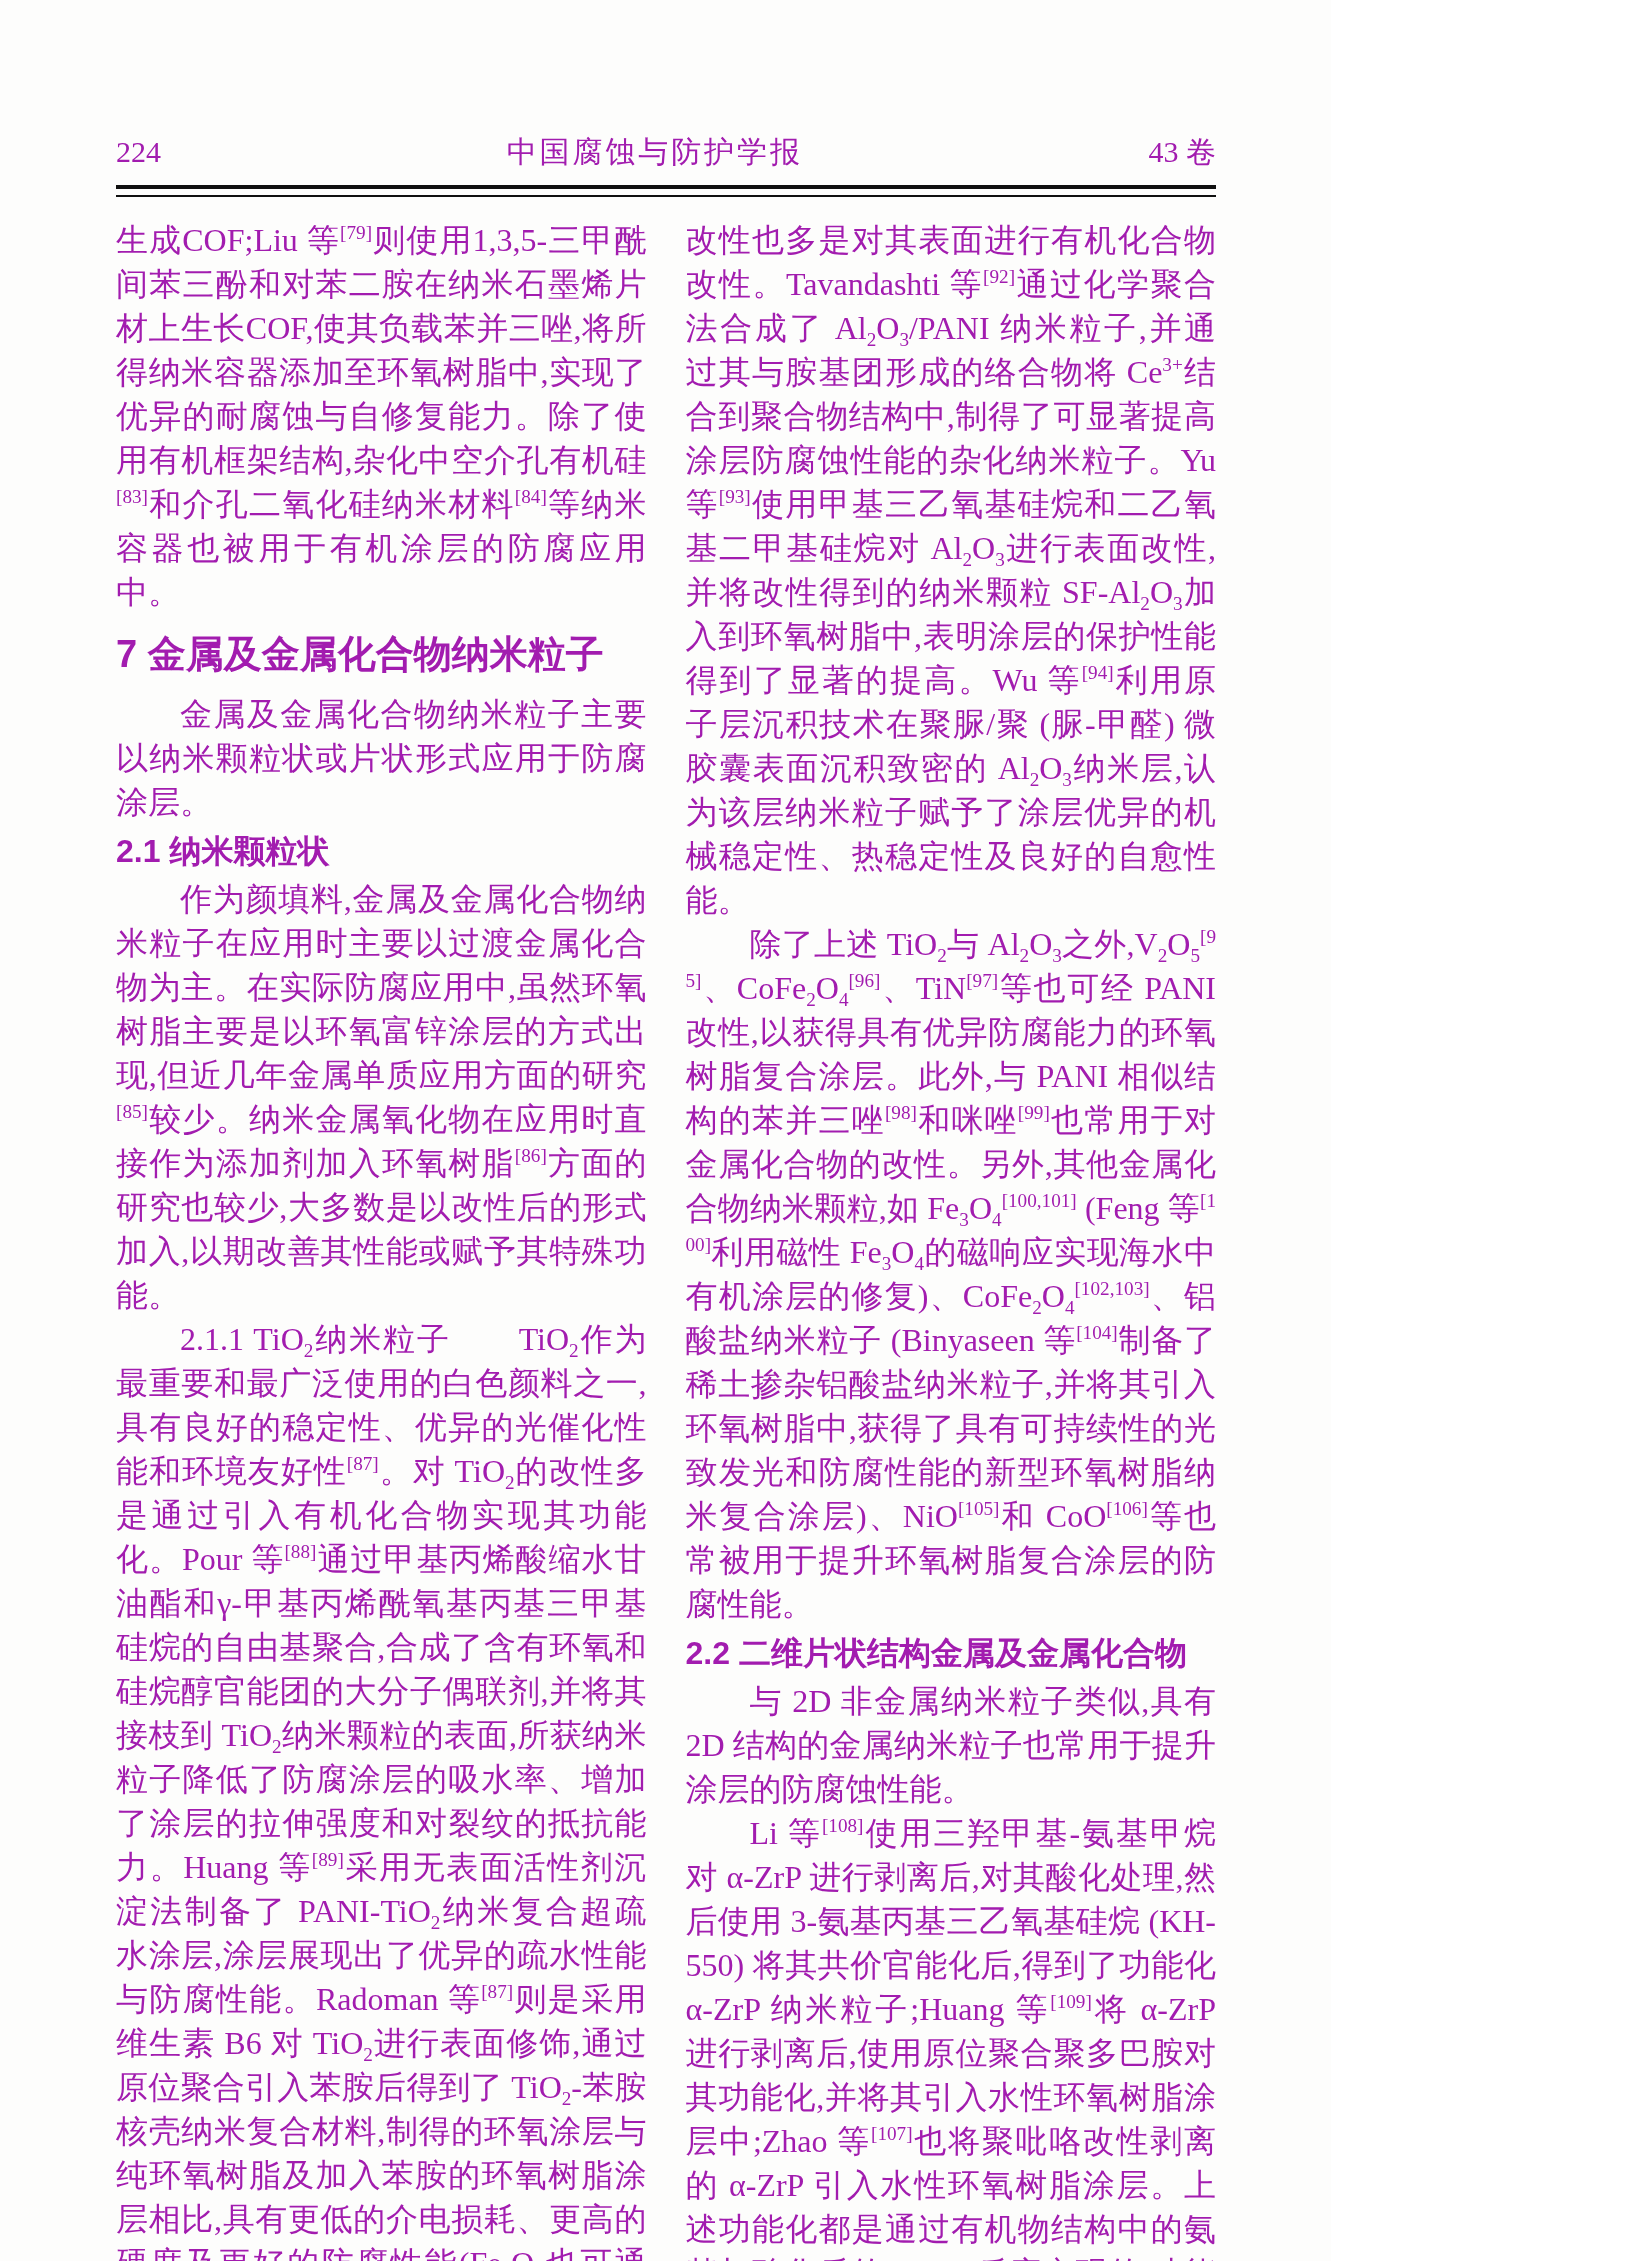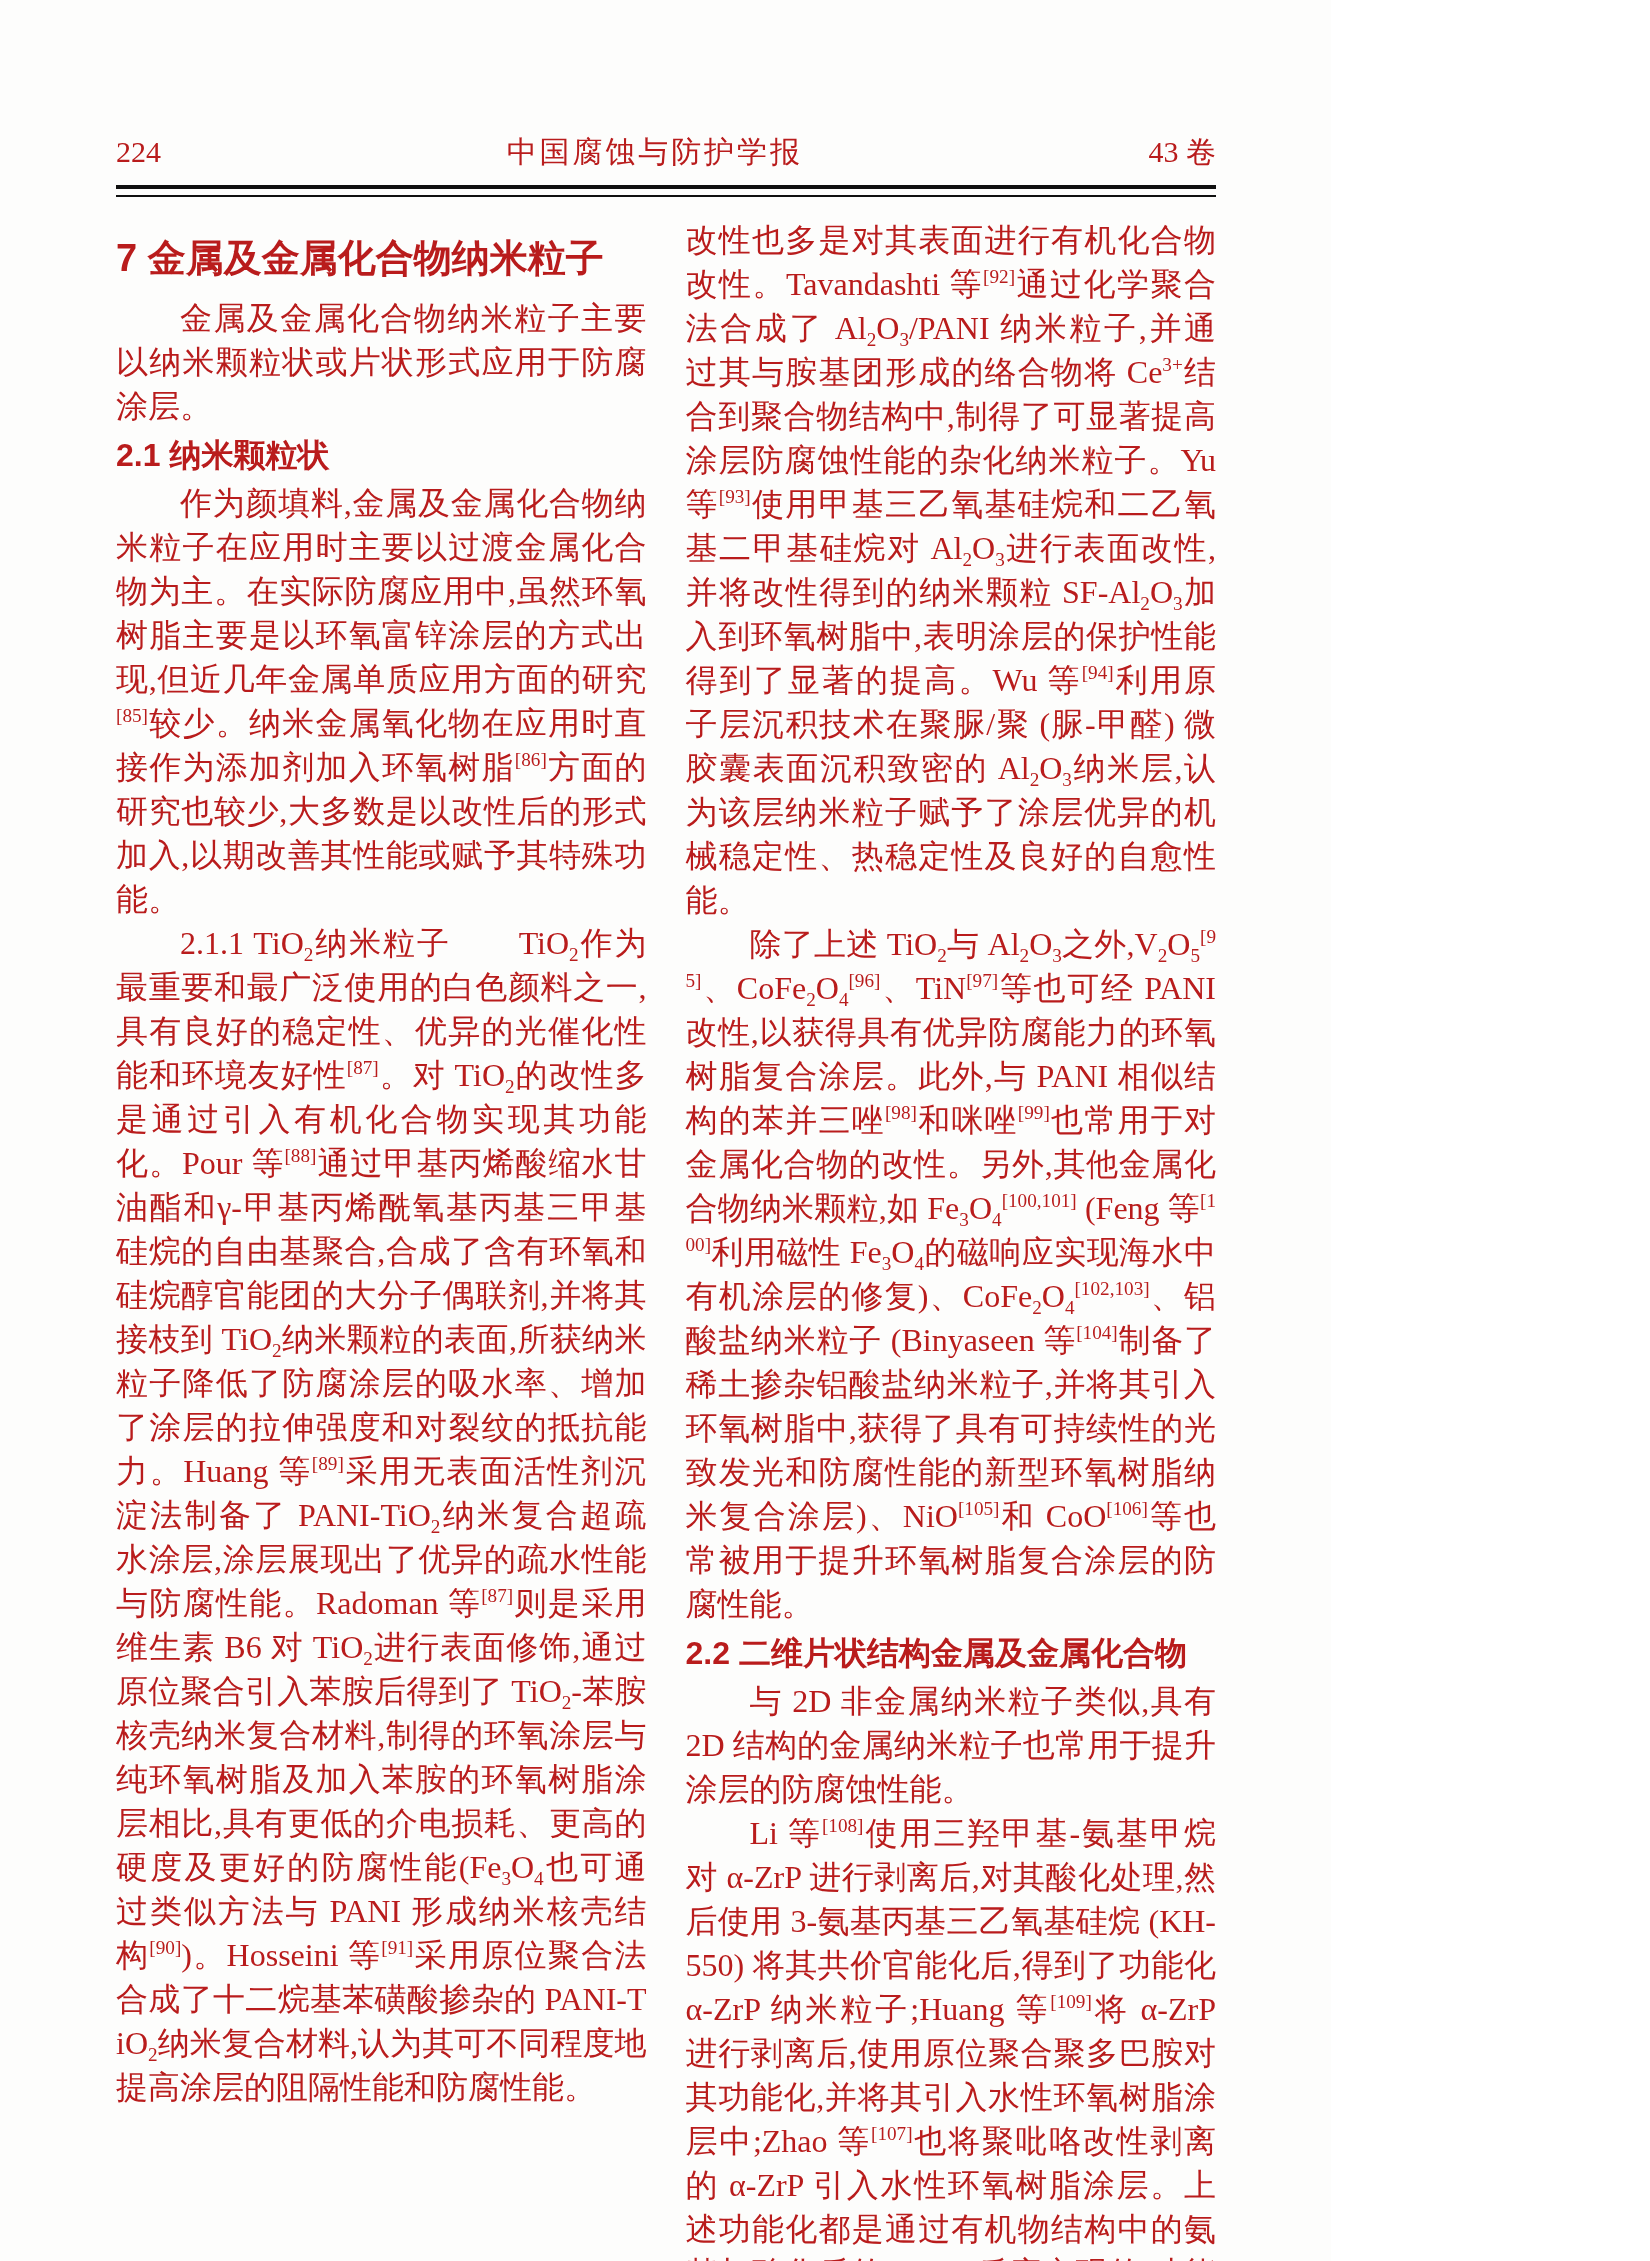--- a/index.html
+++ b/index.html
@@ -1,21 +1,21 @@
 <!DOCTYPE html>
 <html><head>
 <meta charset="utf-8">
 <style>
   html,body { margin:0; padding:0; background:#ffffff; }
   .page {
     position:relative;
     width:1331px; height:2262px;
     background:#fdfdfc;
     font-family:"Liberation Serif","DejaVu Serif",serif;
-    color:#b91c1c;
+    color:#a21caf;
     box-sizing:border-box;
     padding:134px 115px 1px 116px;
     overflow:hidden;
   }
   .header-row {
     display:flex; align-items:baseline; justify-content:space-between;
     font-size:30px; line-height:35px;
   }
   .header-title { letter-spacing:2.9px; }
   .rule-block { margin-top:15.5px; }
@@ -56,20 +56,21 @@
     <span class="header-volume">43 卷</span>
   </div>
 
   <div class="rule-block">
     <div class="rule-thick"></div>
     <div class="rule-thin"></div>
   </div>
 
   <div class="columns">
     <div class="col" id="left-col">
+        <p class="para body">生成COF;Liu 等<sup>[79]</sup>则使用1,3,5-三甲酰间苯三酚和对苯二胺在纳米石墨烯片材上生长COF,使其负载苯并三唑,将所得纳米容器添加至环氧树脂中,实现了优异的耐腐蚀与自修复能力。除了使用有机框架结构,杂化中空介孔有机硅<sup>[83]</sup>和介孔二氧化硅纳米材料<sup>[84]</sup>等纳米容器也被用于有机涂层的防腐应用中。</p>
         <p class="para h1">7 金属及金属化合物纳米粒子</p>
         <p class="para body indent">金属及金属化合物纳米粒子主要以纳米颗粒状或片状形式应用于防腐涂层。</p>
         <p class="para h2">2.1 纳米颗粒状</p>
         <p class="para body indent">作为颜填料,金属及金属化合物纳米粒子在应用时主要以过渡金属化合物为主。在实际防腐应用中,虽然环氧树脂主要是以环氧富锌涂层的方式出现,但近几年金属单质应用方面的研究<sup>[85]</sup>较少。纳米金属氧化物在应用时直接作为添加剂加入环氧树脂<sup>[86]</sup>方面的研究也较少,大多数是以改性后的形式加入,以期改善其性能或赋予其特殊功能。</p>
         <p class="para body indent">2.1.1 TiO<sub>2</sub>纳米粒子　　TiO<sub>2</sub>作为最重要和最广泛使用的白色颜料之一,具有良好的稳定性、优异的光催化性能和环境友好性<sup>[87]</sup>。对 TiO<sub>2</sub>的改性多是通过引入有机化合物实现其功能化。Pour 等<sup>[88]</sup>通过甲基丙烯酸缩水甘油酯和γ-甲基丙烯酰氧基丙基三甲基硅烷的自由基聚合,合成了含有环氧和硅烷醇官能团的大分子偶联剂,并将其接枝到 TiO<sub>2</sub>纳米颗粒的表面,所获纳米粒子降低了防腐涂层的吸水率、增加了涂层的拉伸强度和对裂纹的抵抗能力。Huang 等<sup>[89]</sup>采用无表面活性剂沉淀法制备了 PANI-TiO<sub>2</sub>纳米复合超疏水涂层,涂层展现出了优异的疏水性能与防腐性能。Radoman 等<sup>[87]</sup>则是采用维生素 B6 对 TiO<sub>2</sub>进行表面修饰,通过原位聚合引入苯胺后得到了 TiO<sub>2</sub>-苯胺核壳纳米复合材料,制得的环氧涂层与纯环氧树脂及加入苯胺的环氧树脂涂层相比,具有更低的介电损耗、更高的硬度及更好的防腐性能(Fe<sub>3</sub>O<sub>4</sub>也可通过类似方法与 PANI 形成纳米核壳结构<sup>[90]</sup>)。Hosseini 等<sup>[91]</sup>采用原位聚合法合成了十二烷基苯磺酸掺杂的 PANI-TiO<sub>2</sub>纳米复合材料,认为其可不同程度地提高涂层的阻隔性能和防腐性能。</p>
       </div>
     <div class="col" id="right-col">
         <p class="para body">改性也多是对其表面进行有机化合物改性。Tavandashti 等<sup>[92]</sup>通过化学聚合法合成了 Al<sub>2</sub>O<sub>3</sub>/PANI 纳米粒子,并通过其与胺基团形成的络合物将 Ce<sup>3+</sup>结合到聚合物结构中,制得了可显著提高涂层防腐蚀性能的杂化纳米粒子。Yu 等<sup>[93]</sup>使用甲基三乙氧基硅烷和二乙氧基二甲基硅烷对 Al<sub>2</sub>O<sub>3</sub>进行表面改性,并将改性得到的纳米颗粒 SF-Al<sub>2</sub>O<sub>3</sub>加入到环氧树脂中,表明涂层的保护性能得到了显著的提高。Wu 等<sup>[94]</sup>利用原子层沉积技术在聚脲/聚 (脲-甲醛) 微胶囊表面沉积致密的 Al<sub>2</sub>O<sub>3</sub>纳米层,认为该层纳米粒子赋予了涂层优异的机械稳定性、热稳定性及良好的自愈性能。</p>
         <p class="para body indent">除了上述 TiO<sub>2</sub>与 Al<sub>2</sub>O<sub>3</sub>之外,V<sub>2</sub>O<sub>5</sub><sup>[95]</sup>、CoFe<sub>2</sub>O<sub>4</sub><sup>[96]</sup>、TiN<sup>[97]</sup>等也可经 PANI 改性,以获得具有优异防腐能力的环氧树脂复合涂层。此外,与 PANI 相似结构的苯并三唑<sup>[98]</sup>和咪唑<sup>[99]</sup>也常用于对金属化合物的改性。另外,其他金属化合物纳米颗粒,如 Fe<sub>3</sub>O<sub>4</sub><sup>[100,101]</sup> (Feng 等<sup>[100]</sup>利用磁性 Fe<sub>3</sub>O<sub>4</sub>的磁响应实现海水中有机涂层的修复)、CoFe<sub>2</sub>O<sub>4</sub><sup>[102,103]</sup>、铝酸盐纳米粒子 (Binyaseen 等<sup>[104]</sup>制备了稀土掺杂铝酸盐纳米粒子,并将其引入环氧树脂中,获得了具有可持续性的光致发光和防腐性能的新型环氧树脂纳米复合涂层)、NiO<sup>[105]</sup>和 CoO<sup>[106]</sup>等也常被用于提升环氧树脂复合涂层的防腐性能。</p>
         <p class="para h2">2.2 二维片状结构金属及金属化合物</p>

